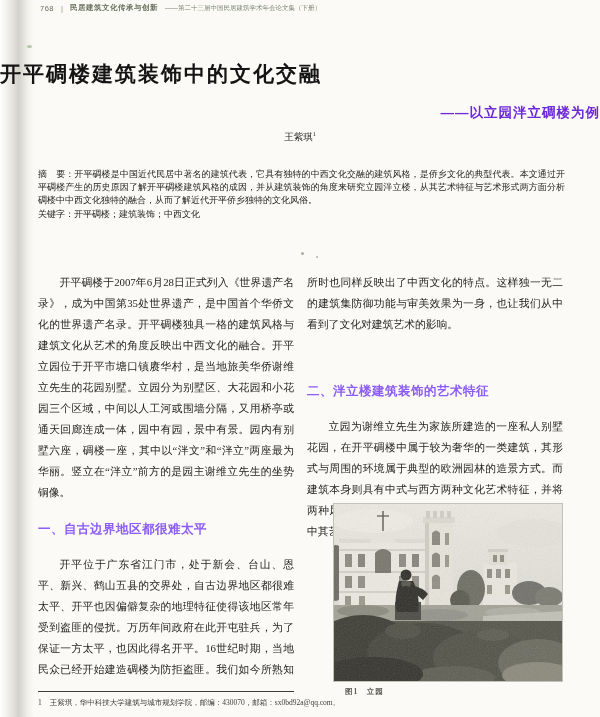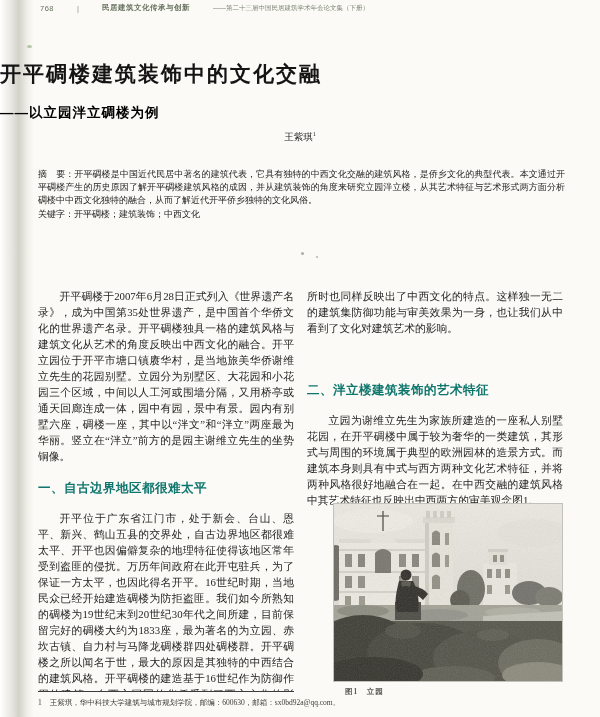--- a/index.html
+++ b/index.html
@@ -13,58 +13,58 @@
     background:linear-gradient(90deg,#ffffff 0%,#e6e5df 35%,#d2d1ca 55%,#f1f0ea 82%,rgba(251,250,246,0) 100%);
   }
   .speck{position:absolute;border-radius:50%;}
   .speck-green{left:27px;top:45px;width:5px;height:3px;background:#7fa06b;opacity:.55;}
   .speck-a{left:301px;top:252px;width:3px;height:3px;background:#9a998f;opacity:.8;}
   .speck-b{left:316px;top:256px;width:2px;height:2px;background:#a5a49a;opacity:.8;}
 
   .header{
     position:absolute;left:40px;top:3px;width:540px;
     font-family:"Liberation Sans", sans-serif;font-size:7.5px;color:#68735f;
-    display:flex;align-items:center;gap:23px;white-space:nowrap;
+    display:flex;align-items:center;gap:7px;white-space:nowrap;
   }
   .header .pageno{letter-spacing:.5px;}
   .header .divider{color:#8a9480;}
   .header .booktitle{font-weight:bold;letter-spacing:.5px;}
   .header .booksub{font-size:6.5px;color:#7d8774;}
 
   .title{
     position:absolute;left:0;top:60px;width:100%;
     font-family:"Liberation Sans", sans-serif;font-weight:bold;
     font-size:21px;letter-spacing:2px;color:#141414;
   }
   .subtitle{
-    position:absolute;left:0;top:104px;width:100%;text-align:left;
+    position:absolute;left:0;top:104px;width:100%;text-align:right;
     font-family:"Liberation Sans", sans-serif;font-weight:bold;
-    font-size:13.5px;letter-spacing:1px;color:#000000;
+    font-size:13.5px;letter-spacing:1px;color:#6d28d9;
   }
   .author{
     position:absolute;left:0;top:131px;width:100%;text-align:center;
     font-size:9.5px;color:#222;
   }
   .author sup{font-size:6px;}
 
   .abstract-block{
     position:absolute;left:38px;top:168px;width:527px;
     font-size:9px;line-height:13.2px;text-align:justify;color:#242424;
   }
   .abstract-block p{margin:0;}
   .lbl{font-family:"Liberation Sans", sans-serif;font-weight:normal;}
 
-  .col{position:absolute;top:288px;width:256px;font-size:10.8px;line-height:16px;color:#1e1e1e;}
+  .col{position:absolute;top:272px;width:256px;font-size:10.8px;line-height:21px;color:#1e1e1e;}
   .col-left{left:38px;height:404px;overflow:hidden;}
   .col-right{left:307px;}
   .col p{margin:0;text-align:justify;text-indent:2em;}
   .col p.cont{text-indent:0;}
   .sec-heading{
     font-family:"Liberation Sans", sans-serif;font-weight:bold;
-    font-size:12.5px;color:#0f766e;margin:16px 0 14px 0;letter-spacing:.5px;
+    font-size:12.5px;color:#8b5cf6;margin:16px 0 14px 0;letter-spacing:.5px;
   }
   .sec-heading.second{margin-top:46px;}
 
   .figure{position:absolute;left:333px;top:503px;width:230px;height:179px;}
   .figure svg{display:block;}
   .fig-caption{
     position:absolute;left:345px;top:687px;
     font-size:7.5px;color:#5c5c56;letter-spacing:1px;font-weight:bold;
   }
 
@@ -215,14 +215,14 @@
     </g>
 
     <rect x="0" y="0" width="230" height="179" filter="url(#grain)" opacity="0.20"></rect>
     <rect x="0.5" y="0.5" width="229" height="178" fill="none" stroke="#c3c2ba" stroke-width="1"></rect>
   </svg>
 </div>
 <div class="fig-caption">图1　立园</div>
 
 <div class="footnote-rule"></div>
 <div class="footnote">
-  <span class="fmark">1</span><span>王紫琪，华中科技大学建筑与城市规划学院，邮编：600630，邮箱：sx0bd92a@qq.com。</span>
+  <span class="fmark">1</span><span>王紫琪，华中科技大学建筑与城市规划学院，邮编：430070，邮箱：sx0bd92a@qq.com。</span>
 </div>
 
 </body></html>

